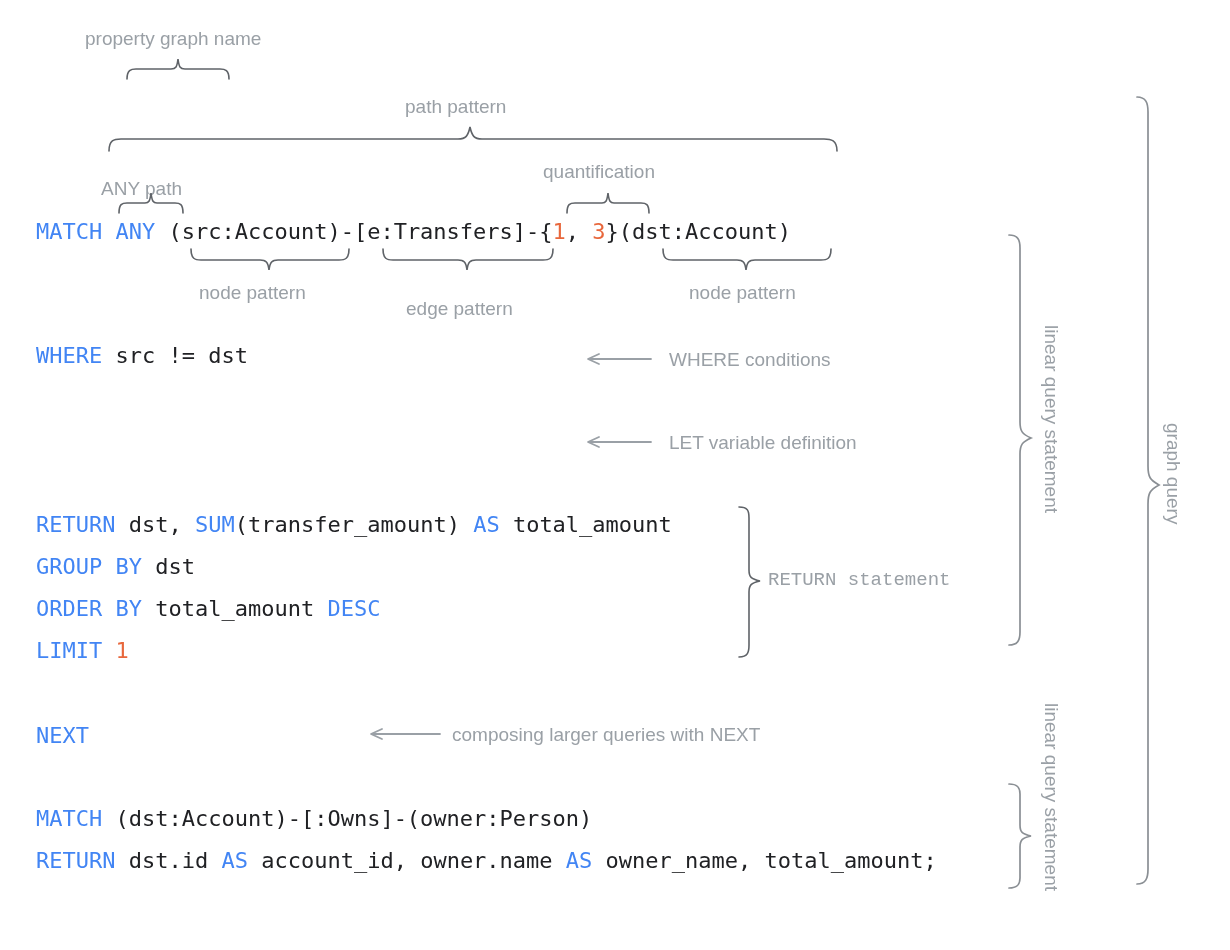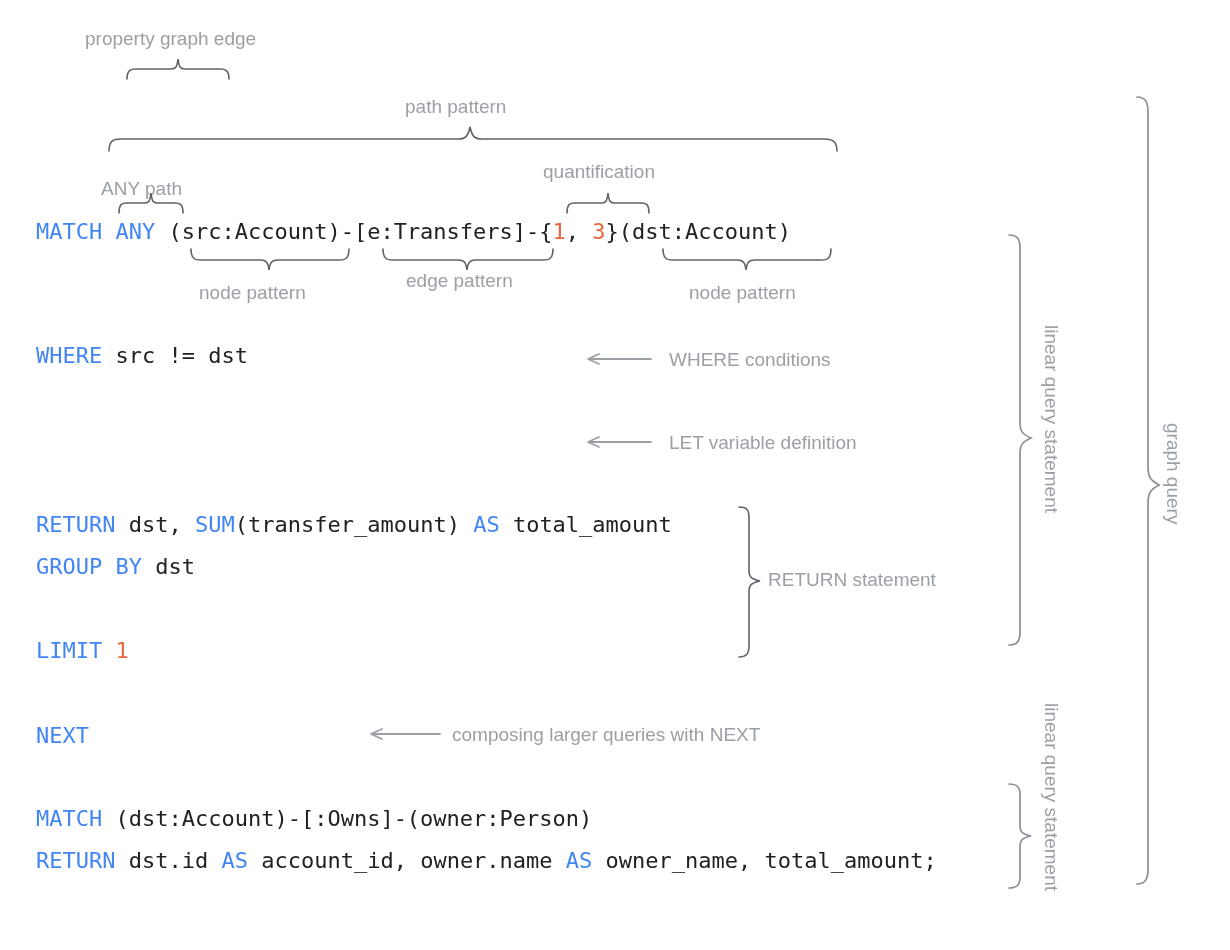--- a/index.html
+++ b/index.html
@@ -67,21 +67,21 @@
     stroke-width: 1.8;
     stroke-linecap: round;
     stroke-linejoin: round;
   }
 </style>
 </head>
 <body>
 
 <div id="root">
 
-  <div class="label" style="left:85px; top:28px;">property graph edge</div>
+  <div class="label" style="left:85px; top:28px;">property graph name</div>
 
   <div class="brace" style="left:126px; top:58px;">
     <svg width="104" height="22" viewBox="0 0 104 22">
       <path class="bpath" d="M1,21 C1,12 5,11 10,11 L45,11 C50,11 51,9 52,1 C53,9 54,11 59,11 L94,11 C99,11 103,12 103,21"></path>
     </svg>
   </div>
 
 
   <div class="label" style="left:405px; top:96px;">path pattern</div>
 
@@ -114,21 +114,21 @@
       <path class="bpath" d="M1,1 C1,11 5,12 11,12 L70,12 C76,12 78,14 79,22 C80,14 82,12 88,12 L149,12 C155,12 159,11 159,1"></path>
     </svg>
   </div>
   <div class="label" style="left:199px; top:282px;">node pattern</div>
 
   <div class="brace" style="left:382px; top:248px;">
     <svg width="172" height="24" viewBox="0 0 172 24">
       <path class="bpath" d="M1,1 C1,11 5,12 11,12 L76,12 C82,12 84,14 85,22 C86,14 88,12 94,12 L161,12 C167,12 171,11 171,1"></path>
     </svg>
   </div>
-  <div class="label" style="left:406px; top:270px;">edge pattern</div>
+  <div class="label" style="left:406px; top:298px;">edge pattern</div>
 
   <div class="brace" style="left:662px; top:248px;">
     <svg width="170" height="24" viewBox="0 0 170 24">
       <path class="bpath" d="M1,1 C1,11 5,12 11,12 L75,12 C81,12 83,14 84,22 C85,14 87,12 93,12 L159,12 C165,12 169,11 169,1"></path>
     </svg>
   </div>
   <div class="label" style="left:689px; top:282px;">node pattern</div>
 
   <div class="code" style="left:36px; top:342px;"><span class="kw">WHERE</span><span class="plain"> src != dst</span></div>
 
@@ -144,29 +144,30 @@
     <svg width="66" height="14" viewBox="0 0 66 14">
       <path class="apath" d="M65,7 L3,7 M13,2 L2,7 L13,12"></path>
     </svg>
   </div>
   <div class="label" style="left:669px; top:432px;">LET variable definition</div>
 
   <div class="code" style="left:36px; top:511px;"><span class="kw">RETURN</span><span class="plain"> dst, </span><span class="kw">SUM</span><span class="plain">(transfer_amount) </span><span class="kw">AS</span><span class="plain"> total_amount</span></div>
 
   <div class="code" style="left:36px; top:553px;"><span class="kw">GROUP</span><span class="kw"> BY</span><span class="plain"> dst</span></div>
 
+  <div class="code" style="left:36px; top:595px;"><span class="kw">ORDER</span><span class="kw"> BY</span><span class="plain"> total_amount </span><span class="kw">DESC</span></div>
 
   <div class="code" style="left:36px; top:637px;"><span class="kw">LIMIT</span><span class="plain"> </span><span class="num">1</span></div>
 
   <div class="vbrace" style="left:738px; top:506px;">
     <svg width="26" height="152" viewBox="0 0 26 152">
       <path class="bpath" d="M1,1 C10,1 11,5 11,12 L11,64 C11,71 13,73 22,75 C13,77 11,79 11,86 L11,139 C11,146 10,151 1,151"></path>
     </svg>
   </div>
-  <div class="label" style="left:768px; top:569px;">RETURN statement</div>
+  <div class="label" style="left:768px; top:569px;font-family:Liberation Mono, monospace;">RETURN statement</div>
 
   <div class="code" style="left:36px; top:722px;"><span class="kw">NEXT</span></div>
 
   <div class="arrow" style="left:369px; top:727px;">
     <svg width="72" height="14" viewBox="0 0 72 14">
       <path class="apath" d="M71,7 L3,7 M13,2 L2,7 L13,12"></path>
     </svg>
   </div>
   <div class="label" style="left:452px; top:724px;">composing larger queries with NEXT</div>
 

